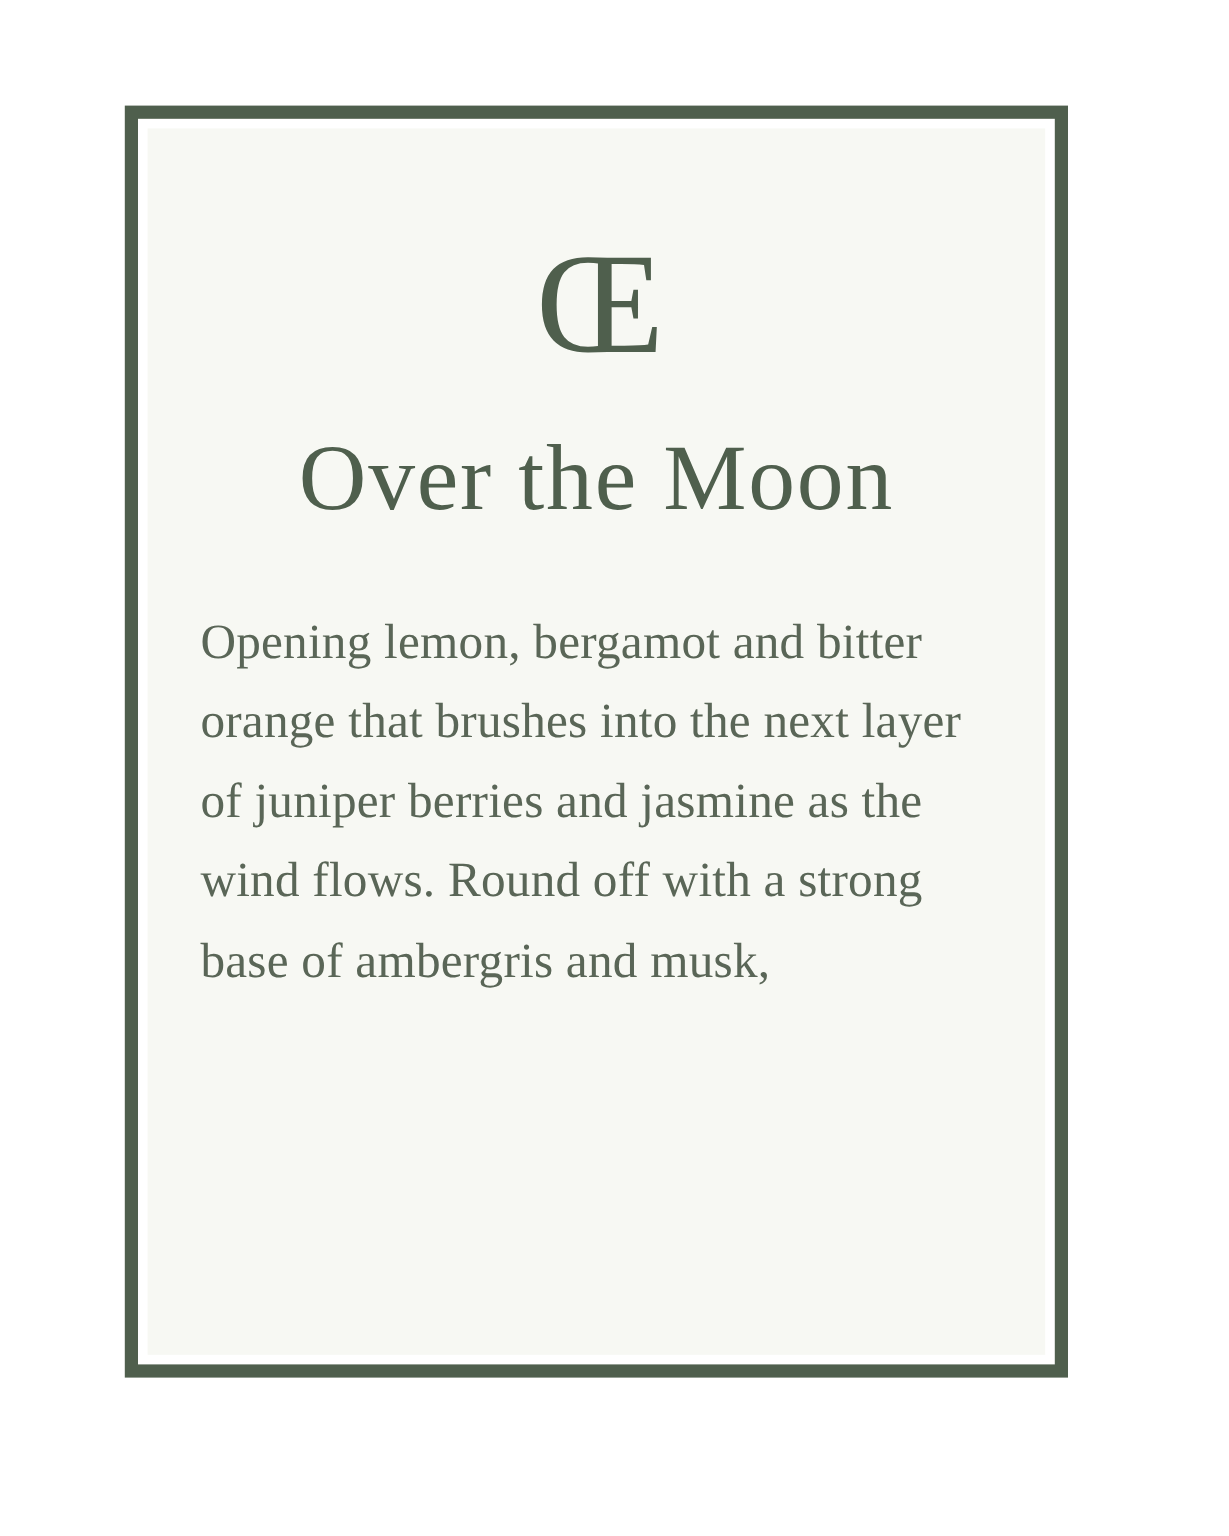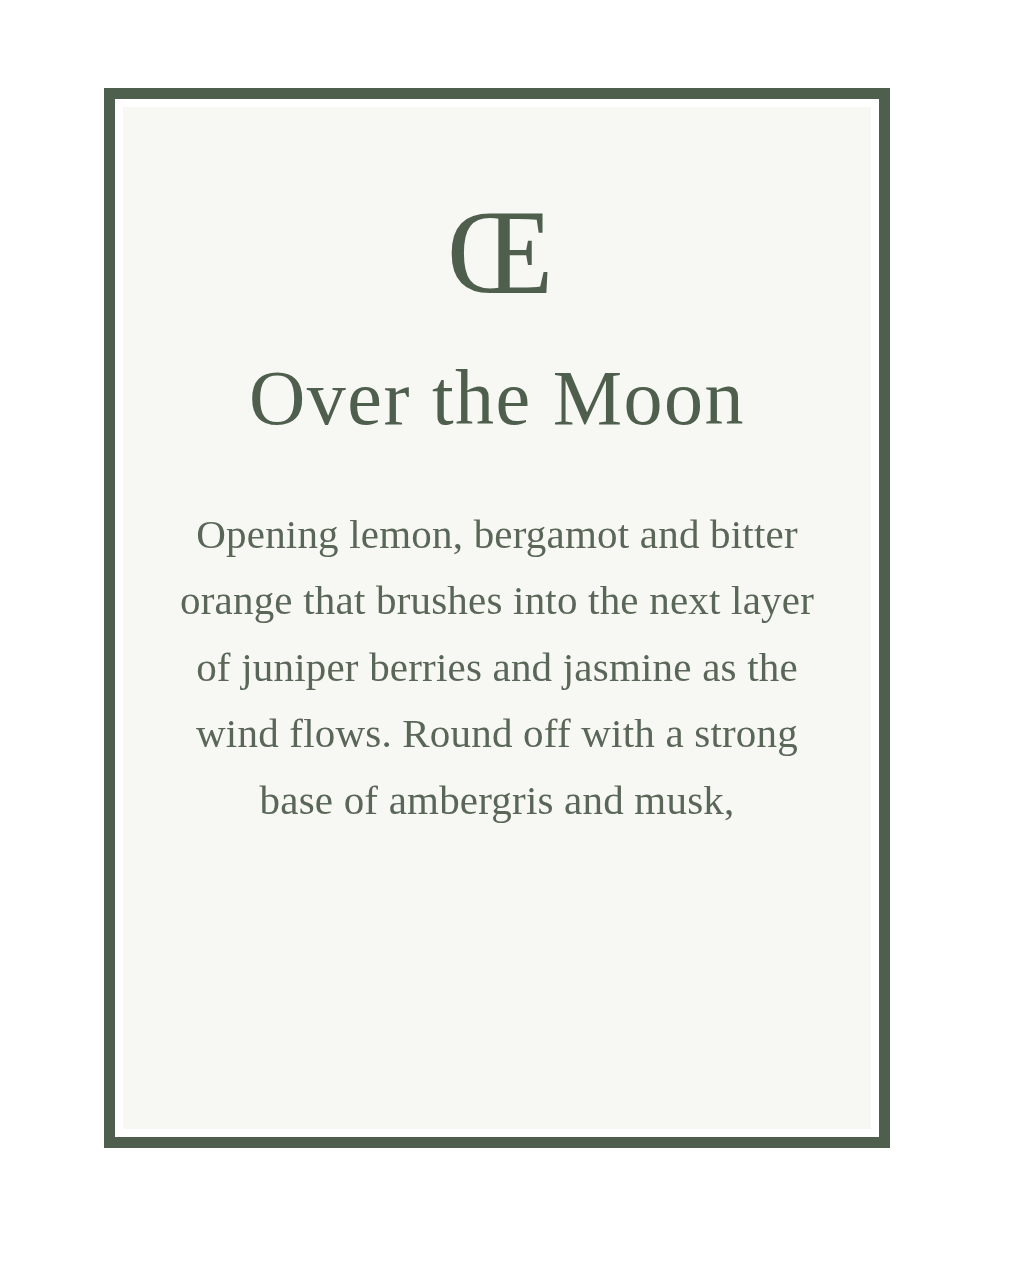--- a/index.html
+++ b/index.html
@@ -74,21 +74,20 @@
     white-space: nowrap;
   }
 
   .description {
     margin-top: 62px;
     width: 660px;
     font-family: "Liberation Serif", serif;
     font-size: 41px;
     line-height: 1.62;
     color: #5a6657;
-    text-align: center;
     letter-spacing: 0.2px;
   }
 </style>
 </head>
 <body>
 
 <div class="page">
   <div class="card-frame">
     <div class="card-inner">
       <div class="monogram">Œ</div>

